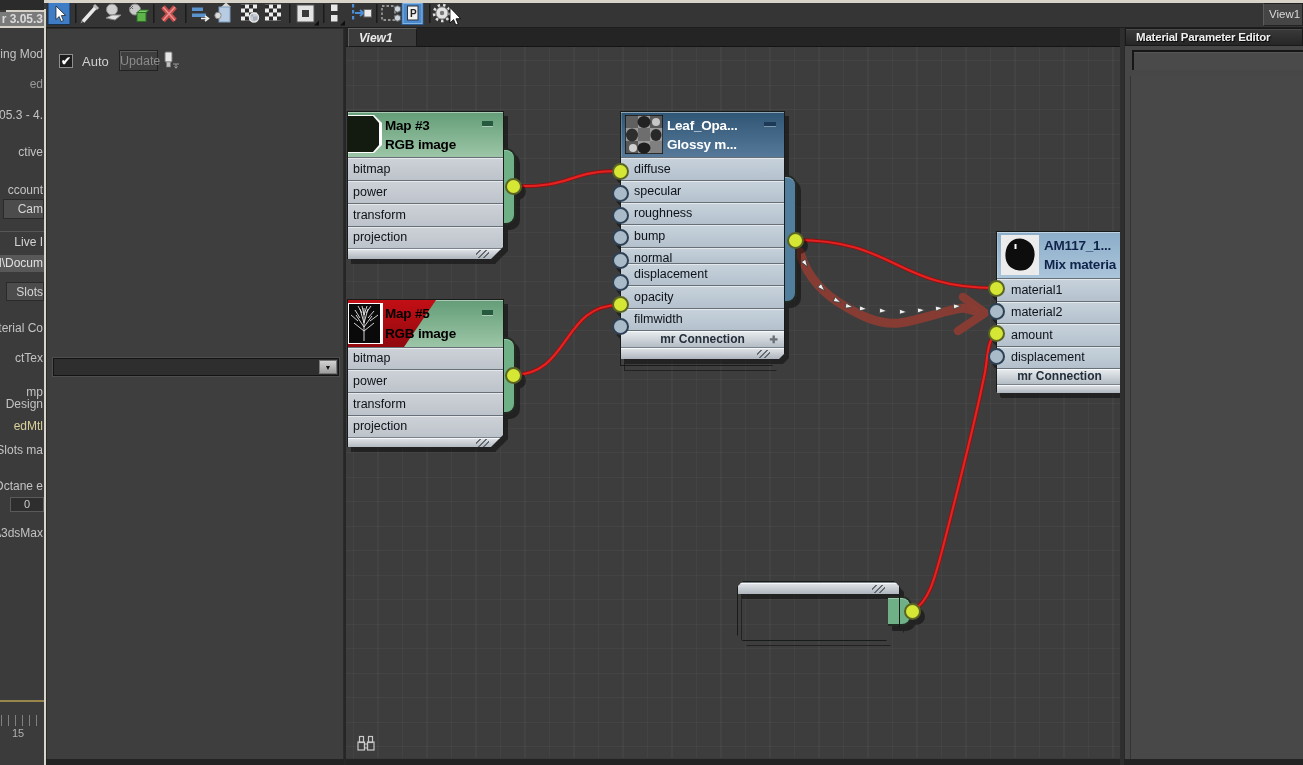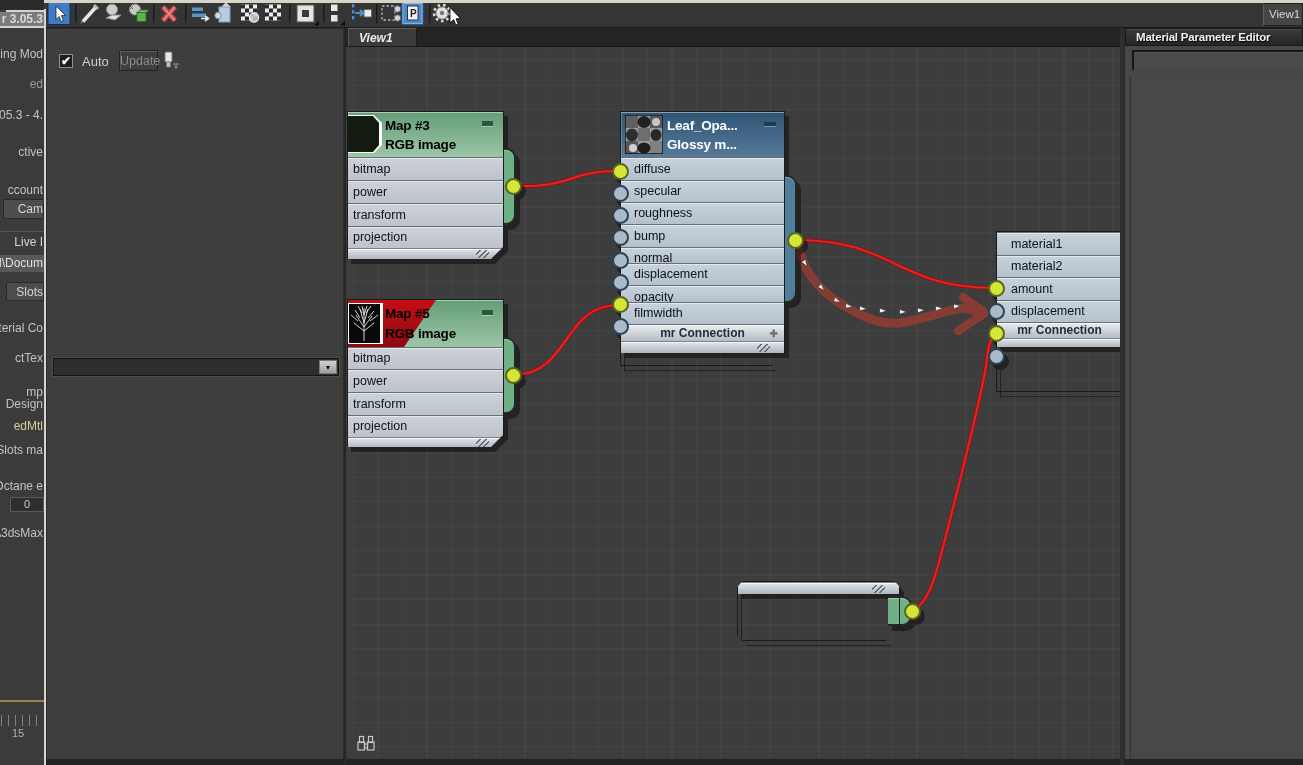--- a/index.html
+++ b/index.html
@@ -328,40 +328,53 @@
      <div class="t1" style="left:46px;top:6px;color:#fff">Leaf_Opa...</div>
      <div class="t1" style="left:46px;top:25px;color:#fff">Glossy m...</div>
      <div class="abs" style="left:143px;top:10px;width:12px;height:4px;background:#1c3a57;box-shadow:0 1px 0 rgba(255,255,255,.35)"></div>
     </div>
     <div class="row lrow" style="height:23px;line-height:22px;padding-left:13px">diffuse</div>
     <div class="row lrow" style="height:22px;line-height:21px;padding-left:13px">specular</div>
     <div class="row lrow" style="height:22px;line-height:21px;padding-left:13px">roughness</div>
     <div class="row lrow" style="height:23px;line-height:22px;padding-left:13px">bump</div>
     <div class="row lrow" style="height:16px;line-height:21px;padding-left:13px">normal</div>
     <div class="row lrow" style="height:22px;line-height:21px;padding-left:13px">displacement</div>
-    <div class="row lrow" style="height:17px;line-height:22px;padding-left:13px">opacity</div>
+    <div class="row lrow" style="height:23px;line-height:22px;padding-left:13px">opacity</div>
     <div class="row lrow" style="height:22px;line-height:21px;padding-left:13px">filmwidth</div>
     <div class="mr" style="height:17px;line-height:16px">mr Connection<span style="position:absolute;right:6px;top:1px;color:#6a7076;font-size:10px">✚</span></div>
     <div class="ftr" style="height:12px">
             <div class="grip"></div>
           </div>
    </div>
    <div class="sock sy" style="left:-8.5px;top:51.5px"></div>
    <div class="sock sg" style="left:-8.5px;top:73.5px"></div>
    <div class="sock sg" style="left:-8.5px;top:96px"></div>
    <div class="sock sg" style="left:-8.5px;top:118px"></div>
    <div class="sock sg" style="left:-8.5px;top:140.5px"></div>
    <div class="sock sg" style="left:-8.5px;top:162.5px"></div>
    <div class="sock sy" style="left:-8.5px;top:185px"></div>
    <div class="sock sg" style="left:-8.5px;top:207px"></div>
    <div class="sock sy" style="left:166.5px;top:120.5px"></div>
   </div>
 
   <div class="n" style="left:650px;top:184px">
    <div class="nb" style="width:127px;height:161px;clip-path:none">
+    <div class="hdr hl" style="height:46px">
+     <div class="thumb" style="left:4px;top:3px;width:38px;height:40px;background:#f2f2f2">
+      <svg width="38" height="40" viewBox="0 0 38 40">
+       <rect width="38" height="40" fill="#ececec"></rect>
+       <path d="M19,3.5 C29,4.5 34.5,12 33.5,21 C32.5,31 26,36.5 18,35.5 C9,34.5 3.5,28 4.5,18 C5.5,9 11,3.5 19,3.5 Z" fill="#0d0d0d"></path>
+       <path d="M4,6 L9,3 L6,9 Z" fill="#e8e8e8"></path>
+                <path d="M33,34 l-5,4 l6,1 z" fill="#e8e8e8"></path>
+       <rect x="13.5" y="9" width="2" height="5" fill="#fff"></rect>
+      </svg>
+     </div>
+     <div class="t1" style="left:47px;top:6px;color:#10234a">AM117_1...</div>
+     <div class="t1" style="left:47px;top:25px;color:#10234a">Mix materia</div>
+    </div>
     <div class="row lrow" style="height:23px;line-height:22px;padding-left:14px">material1</div>
     <div class="row lrow" style="height:22px;line-height:21px;padding-left:14px">material2</div>
     <div class="row lrow" style="height:23px;line-height:22px;padding-left:14px">amount</div>
     <div class="row lrow" style="height:22px;line-height:21px;padding-left:14px">displacement</div>
     <div class="mr" style="height:16px;line-height:15px">mr Connection</div>
     <div class="ftr" style="height:9px"></div>
    </div>
    <div class="sock sy" style="left:-8.5px;top:48.5px"></div>
    <div class="sock sg" style="left:-8.5px;top:71.5px"></div>
    <div class="sock sy" style="left:-8.5px;top:93.5px"></div>

